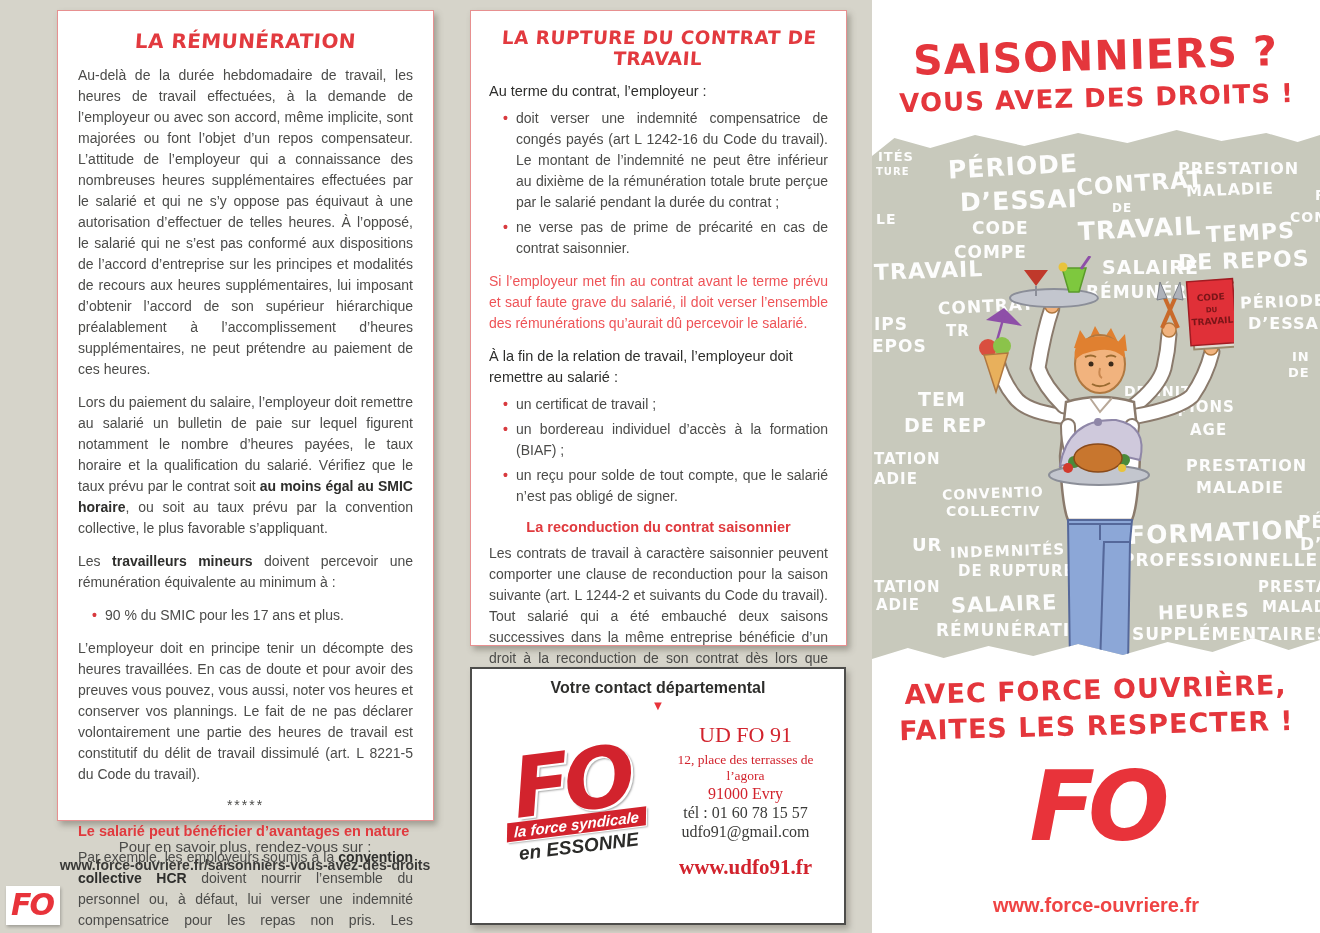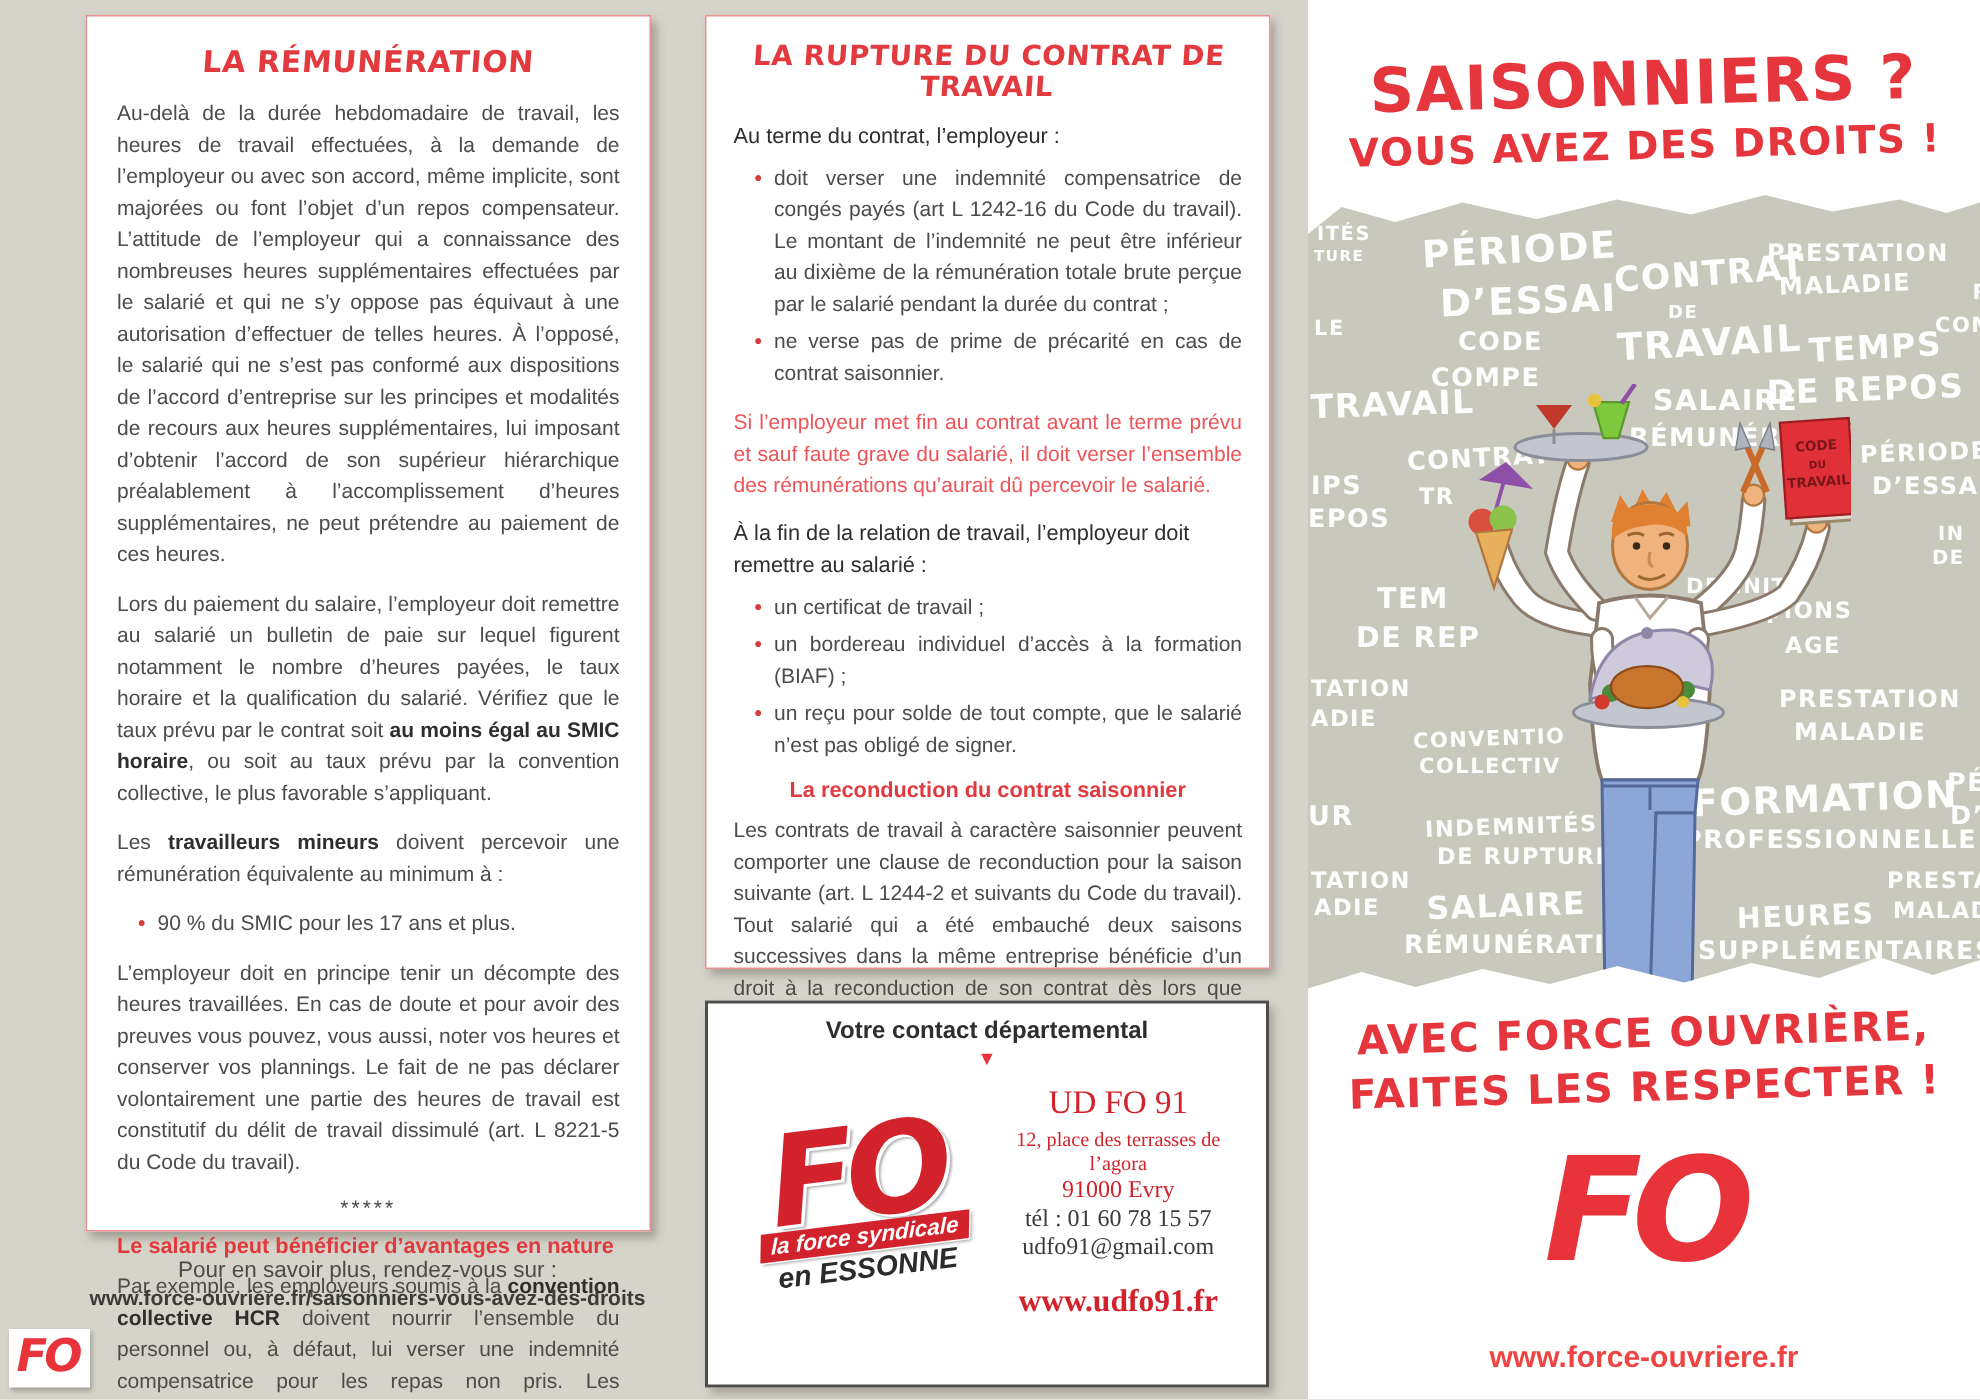--- a/index.html
+++ b/index.html
@@ -193,21 +193,21 @@
           <span class="cloud-word" style="left: 306px; top: 272px; font-size: 15px;">TIONS</span>
           <span class="cloud-word" style="left: 318px; top: 295px; font-size: 15px;">AGE</span>
           <span class="cloud-word" style="left: 2px; top: 324px; font-size: 15px;">TATION</span>
           <span class="cloud-word" style="left: 2px; top: 344px; font-size: 15px;">ADIE</span>
           <span class="cloud-word" style="left: 70px; top: 358px; font-size: 14px; transform: rotate(-2deg);">CONVENTIO</span>
           <span class="cloud-word" style="left: 74px; top: 376px; font-size: 14px;">COLLECTIV</span>
           <span class="cloud-word" style="left: 314px; top: 330px; font-size: 16px;">PRESTATION</span>
           <span class="cloud-word" style="left: 324px; top: 352px; font-size: 16px;">MALADIE</span>
           <span class="cloud-word" style="left: 426px; top: 386px; font-size: 17px;">PÉ</span>
           <span class="cloud-word" style="left: 428px; top: 408px; font-size: 17px;">D’</span>
-          <span class="cloud-word" style="left: 0px; top: 408px; font-size: 18px;">UR</span>
+          <span class="cloud-word" style="left: 0px; top: 408px; font-size: 18px; padding-left: 40px;">UR</span>
           <span class="cloud-word" style="left: 78px; top: 416px; font-size: 15px; transform: rotate(-2deg);">INDEMNITÉS</span>
           <span class="cloud-word" style="left: 86px; top: 436px; font-size: 15px;">DE RUPTURE</span>
           <span class="cloud-word" style="left: 256px; top: 392px; font-size: 25px; transform: rotate(-2deg);">FORMATION</span>
           <span class="cloud-word" style="left: 250px; top: 424px; font-size: 17px;">PROFESSIONNELLE</span>
           <span class="cloud-word" style="left: 2px; top: 452px; font-size: 15px;">TATION</span>
           <span class="cloud-word" style="left: 4px; top: 470px; font-size: 15px;">ADIE</span>
           <span class="cloud-word" style="left: 79px; top: 466px; font-size: 21px; transform: rotate(-2deg);">SALAIRE</span>
           <span class="cloud-word" style="left: 64px; top: 494px; font-size: 17px;">RÉMUNÉRATIO</span>
           <span class="cloud-word" style="left: 386px; top: 452px; font-size: 15px;">PRESTA</span>
           <span class="cloud-word" style="left: 390px; top: 472px; font-size: 15px;">MALAD</span>

